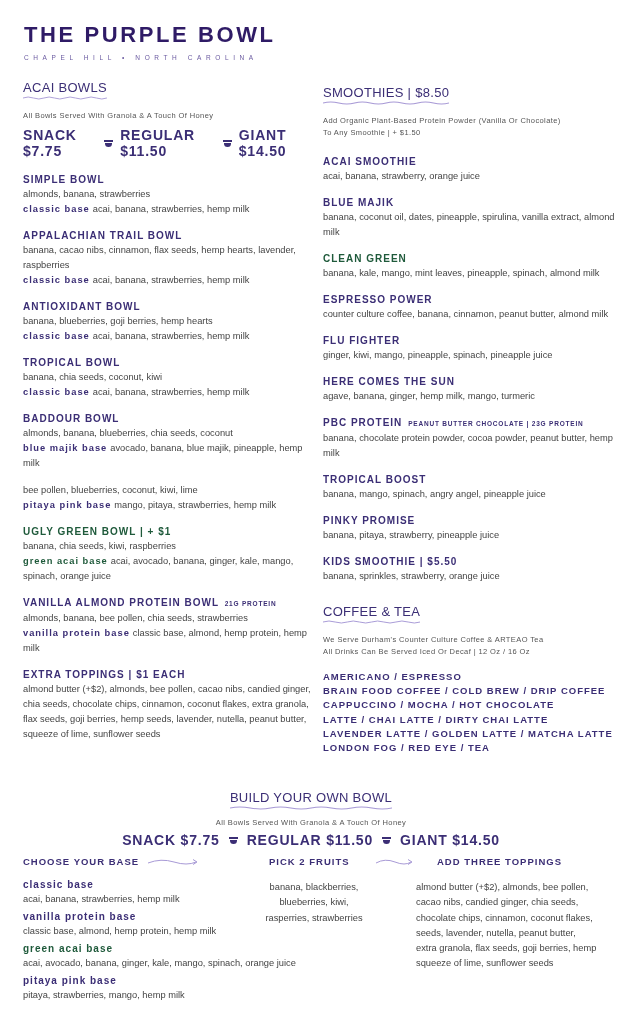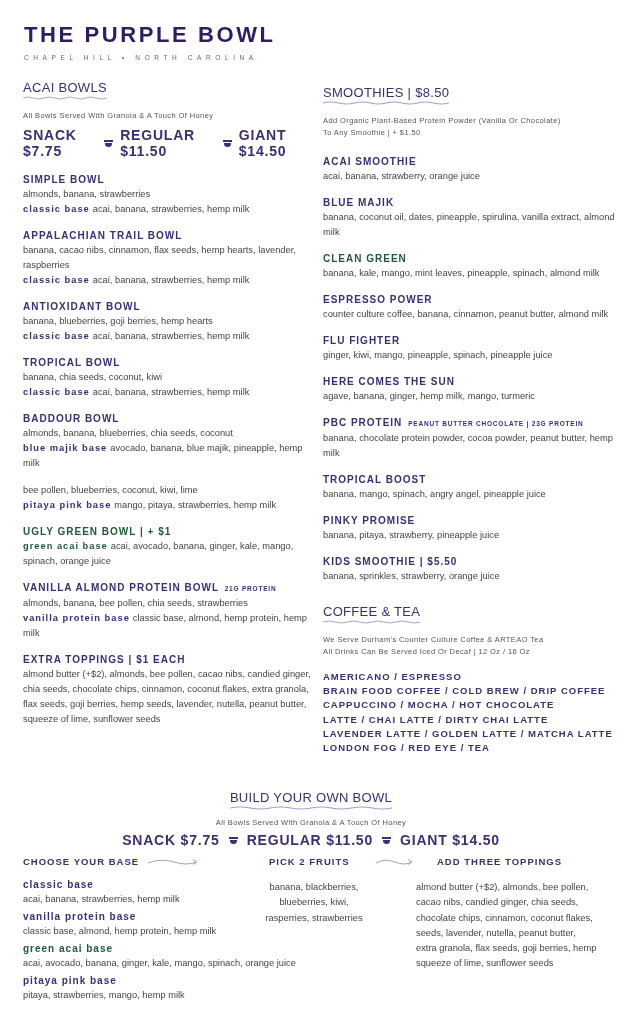--- a/index.html
+++ b/index.html
@@ -95,20 +95,21 @@
     <div class="item-desc"><span class="base-label">blue majik base</span><span>avocado, banana, blue majik, pineapple, hemp milk</span></div>
   </div>
 
   <div class="item">
     <div class="item-desc">bee pollen, blueberries, coconut, kiwi, lime</div>
     <div class="item-desc"><span class="base-label">pitaya pink base</span><span>mango, pitaya, strawberries, hemp milk</span></div>
   </div>
 
   <div class="item">
     <div class="item-name green">UGLY GREEN BOWL | + $1</div>
+    <div class="item-desc">banana, chia seeds, kiwi, raspberries</div>
     <div class="item-desc"><span class="base-label green">green acai base</span><span>acai, avocado, banana, ginger, kale, mango, spinach, orange juice</span></div>
   </div>
 
   <div class="item">
     <div class="item-name"><span>VANILLA ALMOND PROTEIN BOWL</span> <small>21G PROTEIN</small></div>
     <div class="item-desc">almonds, banana, bee pollen, chia seeds, strawberries</div>
     <div class="item-desc"><span class="base-label">vanilla protein base</span><span>classic base, almond, hemp protein, hemp milk</span></div>
   </div>
 
   <div class="item">

